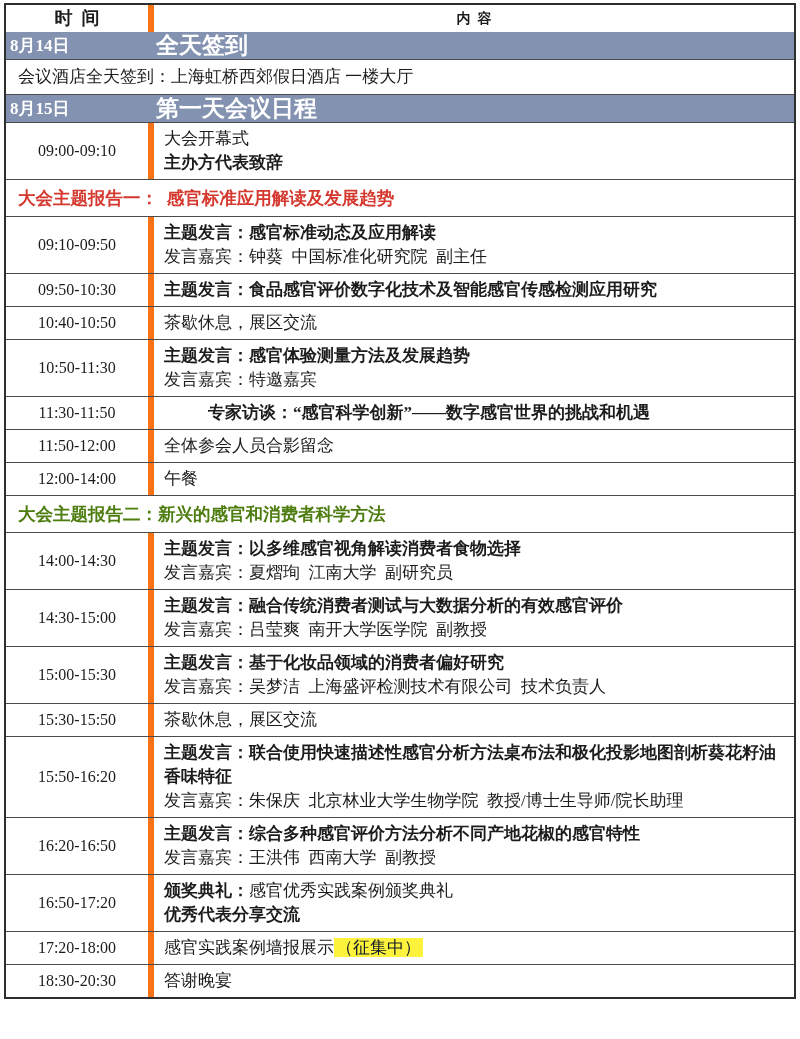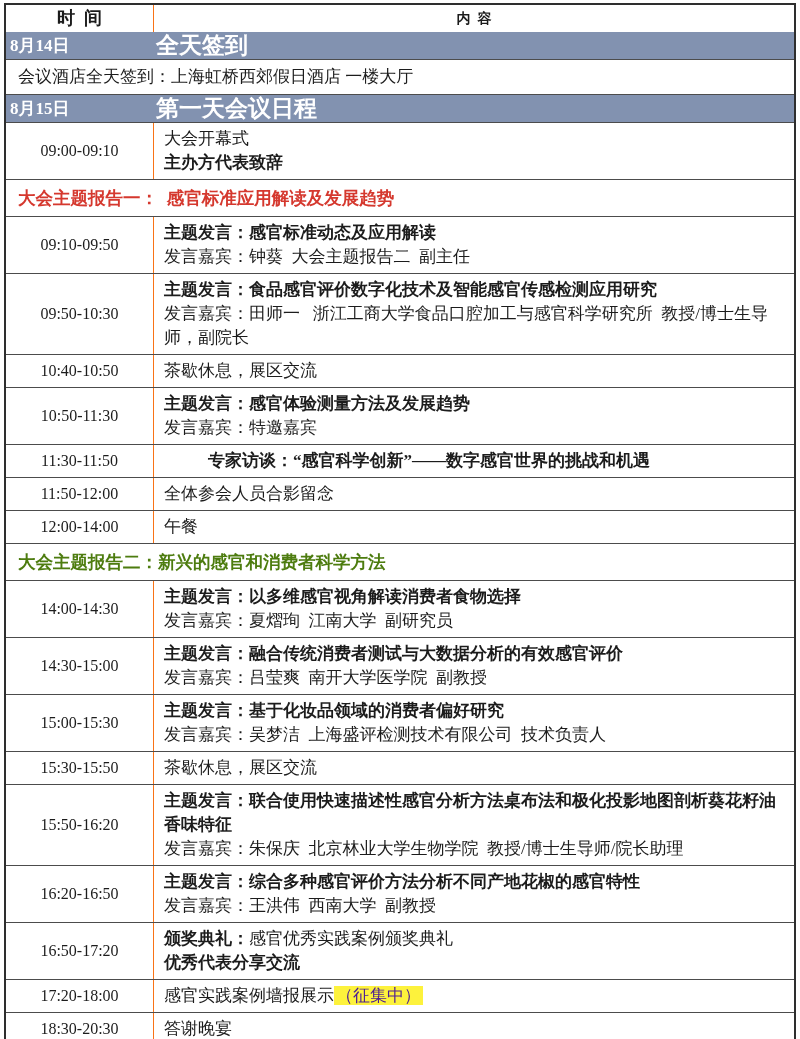--- a/index.html
+++ b/index.html
@@ -34,21 +34,21 @@
   .r-head .chead{
     flex:1;
     display:flex;align-items:center;justify-content:center;
     font-size:14px;line-height:23px;padding:2px 0;
     white-space:pre;
   }
   
   .tcell{
     flex:0 0 148px;
     width:148px;
-    border-right:1px solid #f97316;
+    border-right:6px solid #f97316;
     display:flex;align-items:center;justify-content:center;
     font-size:16px;
     color:#1c1c1c;
     white-space:pre;
     box-sizing:border-box;
   }
   
   .ccell{
     flex:1;
     padding:4px 10px;
@@ -118,28 +118,27 @@
         <div class="ccell">
           <div class="line"><div class="seg" style="display: inline;">大会开幕式</div></div>
           <div class="line"><div class="seg seg-b" style="display: inline;">主办方代表致辞</div></div>
         </div>
       </div>
       <div class="row r-section" style="color: rgb(213, 56, 46);">大会主题报告一：  感官标准应用解读及发展趋势</div>
       <div class="row r-item">
         <div class="tcell">09:10-09:50</div>
         <div class="ccell">
           <div class="line"><div class="seg seg-b" style="display: inline;">主题发言：感官标准动态及应用解读</div></div>
-          <div class="line"><div class="seg" style="display: inline;">发言嘉宾：钟葵  大会主题报告二  副主任</div></div>
+          <div class="line"><div class="seg" style="display: inline;">发言嘉宾：钟葵  中国标准化研究院  副主任</div></div>
         </div>
       </div>
       <div class="row r-item">
         <div class="tcell">09:50-10:30</div>
         <div class="ccell">
           <div class="line"><div class="seg seg-b" style="display: inline;">主题发言：食品感官评价数字化技术及智能感官传感检测应用研究</div></div>
-          <div class="line"><div class="seg" style="display: inline;">发言嘉宾：田师一   浙江工商大学食品口腔加工与感官科学研究所  教授/博士生导师，副院长</div></div>
         </div>
       </div>
       <div class="row r-item">
         <div class="tcell">10:40-10:50</div>
         <div class="ccell">
           <div class="line"><div class="seg" style="display: inline;">茶歇休息，展区交流</div></div>
         </div>
       </div>
       <div class="row r-item">
         <div class="tcell">10:50-11:30</div>
@@ -211,21 +210,21 @@
       <div class="row r-item">
         <div class="tcell">16:50-17:20</div>
         <div class="ccell">
           <div class="line"><div class="seg seg-b" style="display: inline;">颁奖典礼：</div><div class="seg" style="display: inline;">感官优秀实践案例颁奖典礼</div></div>
           <div class="line"><div class="seg seg-b" style="display: inline;">优秀代表分享交流</div></div>
         </div>
       </div>
       <div class="row r-item">
         <div class="tcell">17:20-18:00</div>
         <div class="ccell">
-          <div class="line"><div class="seg" style="display: inline;">感官实践案例墙报展示</div><div class="seg hl-seg" style="display: inline; background: rgb(253, 242, 60); color: #4c1d95;">（征集中）</div></div>
+          <div class="line"><div class="seg" style="display: inline;">感官实践案例墙报展示</div><div class="seg hl-seg" style="display: inline; background: rgb(253, 242, 60); color: #0f172a;">（征集中）</div></div>
         </div>
       </div>
       <div class="row r-item">
         <div class="tcell">18:30-20:30</div>
         <div class="ccell">
           <div class="line"><div class="seg" style="display: inline;">答谢晚宴</div></div>
         </div>
       </div>
     </div>
 </div>

